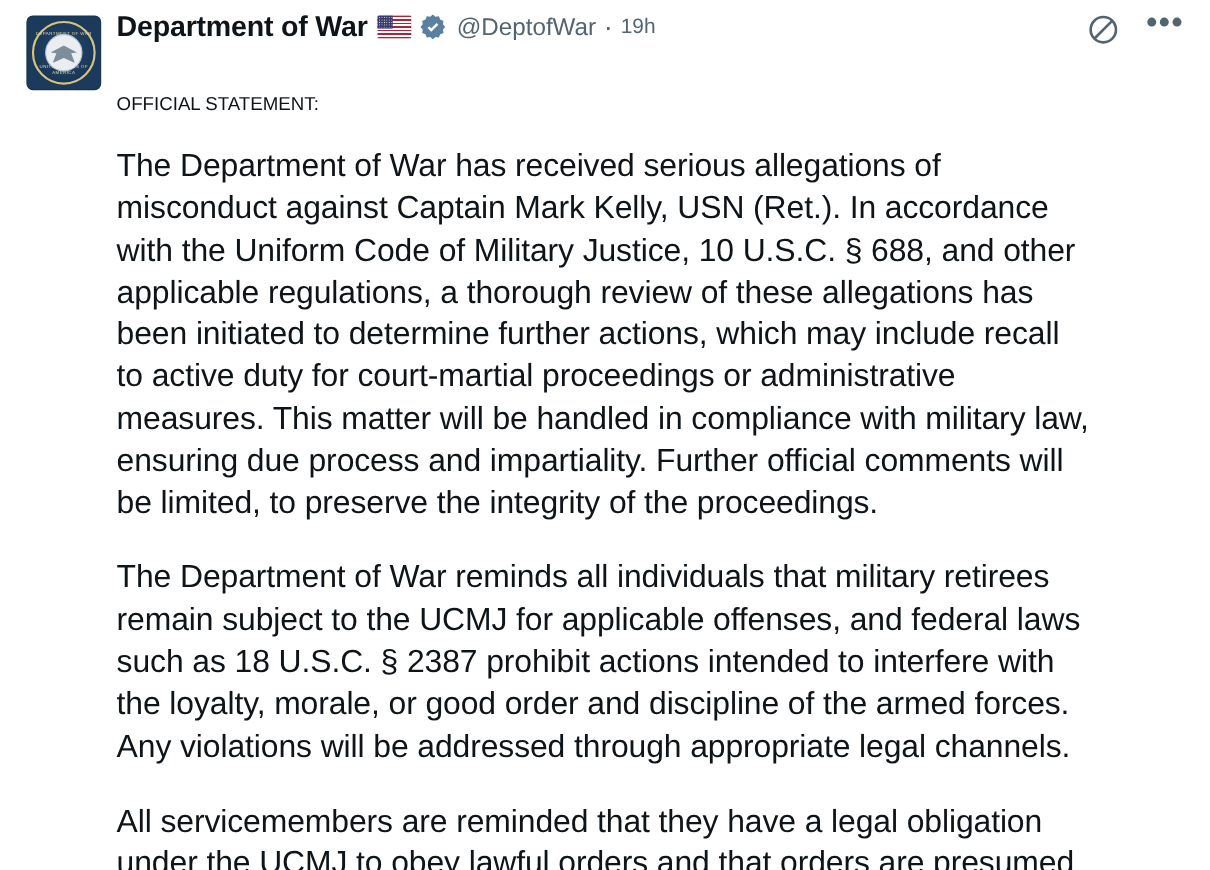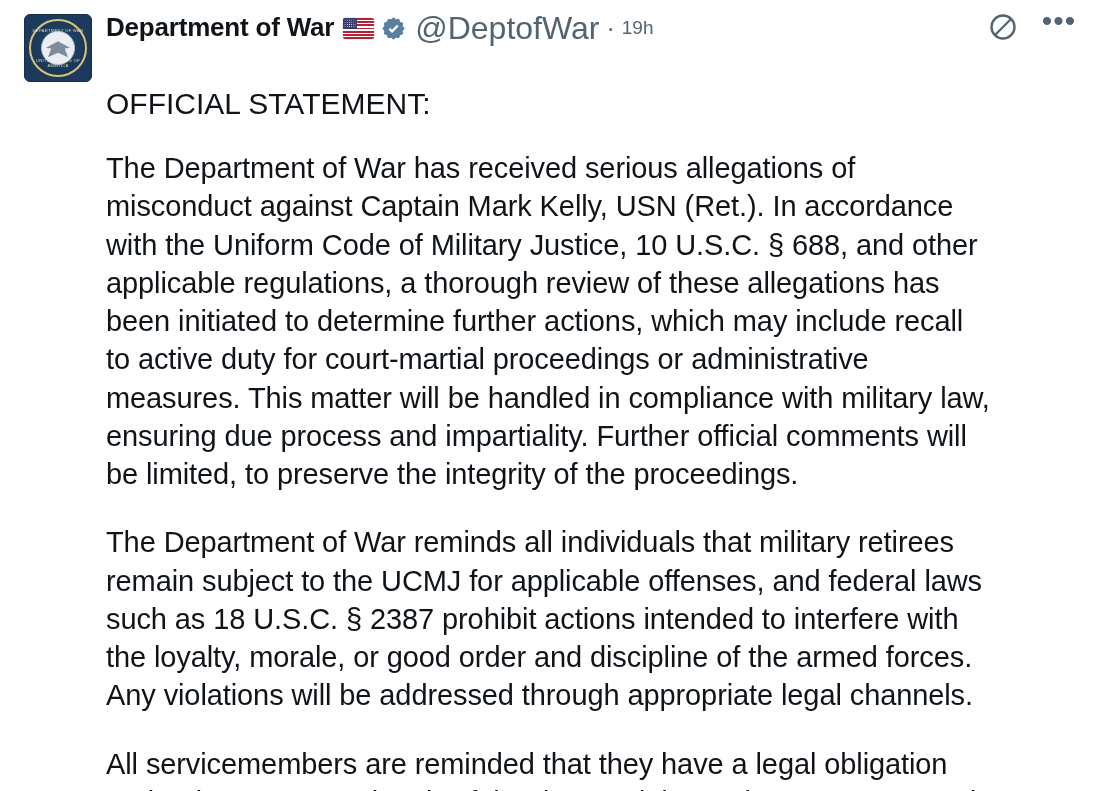--- a/index.html
+++ b/index.html
@@ -150,21 +150,21 @@
     display: inline-block;
     width: 25px;
     height: 25px;
     margin-right: 9px;
     position: relative;
     vertical-align: middle;
   }
   .verified-badge svg { display: block; }
 
   .handle {
-    font-size: 32px;
+    font-size: 22px;
     color: #536471;
     font-weight: normal;
   }
   .dot-sep {
     font-size: 25px;
     color: #536471;
     padding: 0 7px;
   }
   .timestamp {
     font-size: 19px;
@@ -190,21 +190,21 @@
   }
   .dots {
     font-size: 30px;
     line-height: 10px;
     color: #536471;
     letter-spacing: 1px;
     padding-bottom: 12px;
   }
 
   .statement-line {
-    font-size: 30px;
+    font-size: 17px;
     line-height: 1.3;
     color: #0f1419;
     padding-left: 82px;
     margin-top: 2px;
   }
 
   .body {
     padding-left: 82px;
     padding-right: 86px;
     padding-top: 26px;

